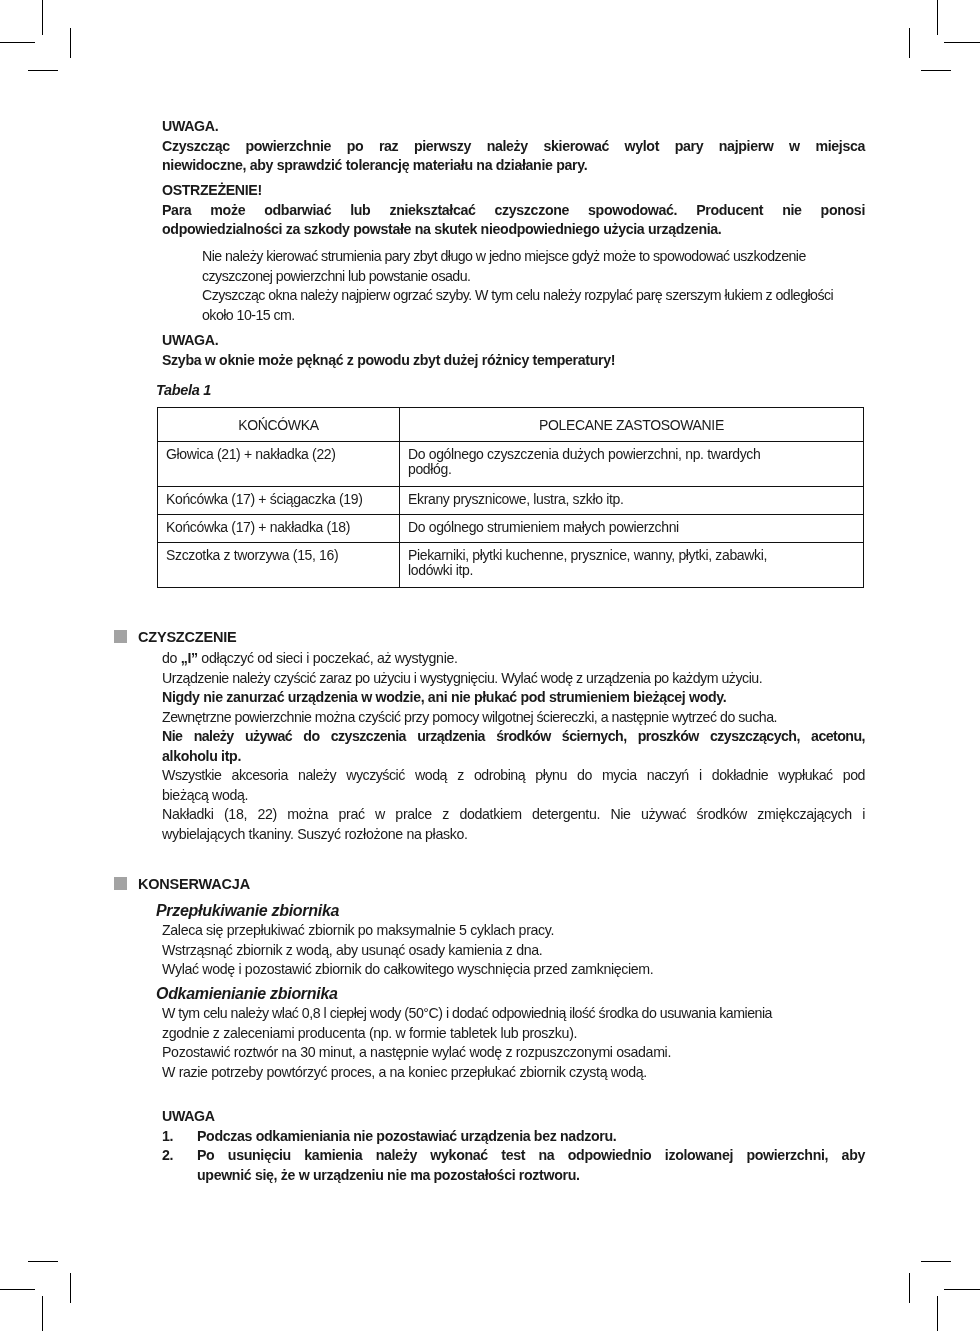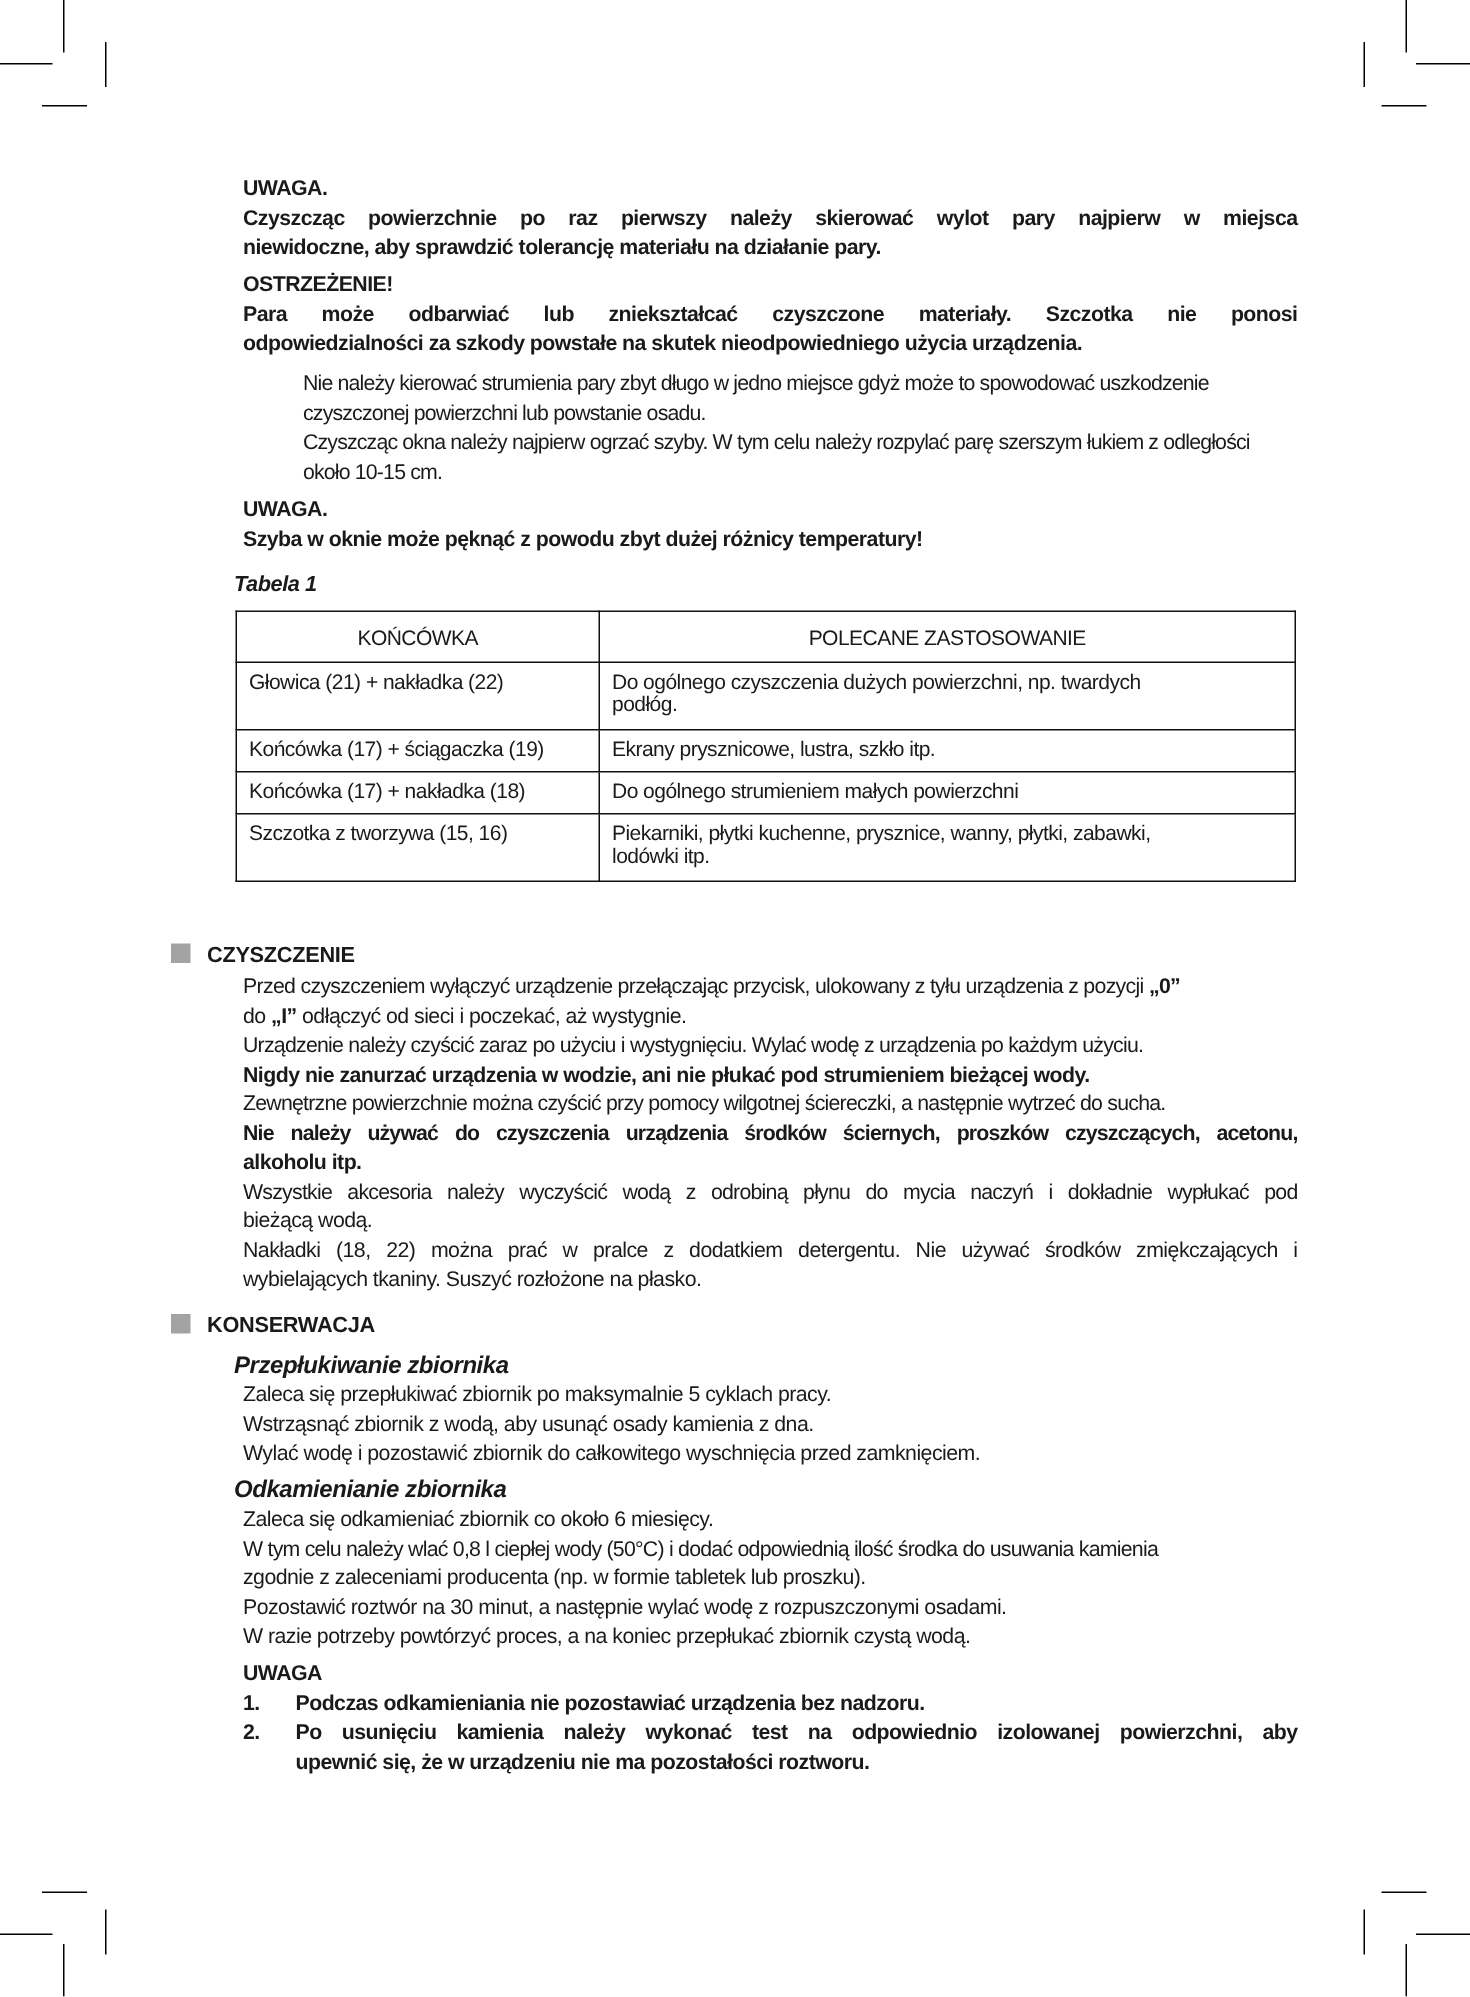--- a/index.html
+++ b/index.html
@@ -54,21 +54,21 @@
 <div class="crop v" style="left:937px;top:1296px;height:35px;"></div>
 
 <div class="blk" style="top:117px;">
   <span class="line b">UWAGA.</span>
   <span class="line b just">Czyszcząc powierzchnie po raz pierwszy należy skierować wylot pary najpierw w miejsca</span>
   <span class="line b">niewidoczne, aby sprawdzić tolerancję materiału na działanie pary.</span>
 </div>
 
 <div class="blk" style="top:181px;">
   <span class="line b">OSTRZEŻENIE!</span>
-  <span class="line b just">Para może odbarwiać lub zniekształcać czyszczone materiały. Szczotka nie ponosi</span>
+  <span class="line b just">Para może odbarwiać lub zniekształcać czyszczone spowodować. Producent nie ponosi</span>
   <span class="line b">odpowiedzialności za szkody powstałe na skutek nieodpowiedniego użycia urządzenia.</span>
 </div>
 
 <div class="blk" style="top:247px; letter-spacing:-0.55px;margin-left:40px;">
   <span class="line">Nie należy kierować strumienia pary zbyt długo w jedno miejsce gdyż może to spowodować uszkodzenie</span>
   <span class="line">czyszczonej powierzchni lub powstanie osadu.</span>
   <span class="line">Czyszcząc okna należy najpierw ogrzać szyby. W tym celu należy rozpylać parę szerszym łukiem z odległości</span>
   <span class="line">około 10-15 cm.</span>
 </div>
 
@@ -100,21 +100,20 @@
     <td class="c1">Szczotka z tworzywa (15, 16)</td>
     <td><span>Piekarniki, płytki kuchenne, prysznice, wanny, płytki, zabawki,</span><br><span>lodówki itp.</span></td>
   </tr>
 </tbody>
   </table>
 
 <div class="sec-head" style="top:629px;">
   <span class="sq"></span><span>CZYSZCZENIE</span>
 </div>
 <div class="blk" style="top:649px;">
-  <span class="line" style="letter-spacing:-0.45px;"><span>Przed czyszczeniem wyłączyć urządzenie przełączając przycisk, ulokowany z tyłu urządzenia z pozycji</span> <b>„0”</b></span>
   <span class="line"><span>do </span><b>„I”</b><span> odłączyć od sieci i poczekać, aż wystygnie.</span></span>
   <span class="line" style="letter-spacing:-0.5px;">Urządzenie należy czyścić zaraz po użyciu i wystygnięciu. Wylać wodę z urządzenia po każdym użyciu.</span>
   <span class="line b">Nigdy nie zanurzać urządzenia w wodzie, ani nie płukać pod strumieniem bieżącej wody.</span>
   <span class="line" style="letter-spacing:-0.5px;">Zewnętrzne powierzchnie można czyścić przy pomocy wilgotnej ściereczki, a następnie wytrzeć do sucha.</span>
   <span class="line b just" style="letter-spacing:-0.55px;">Nie należy używać do czyszczenia urządzenia środków ściernych, proszków czyszczących, acetonu,</span>
   <span class="line b">alkoholu itp.</span>
   <span class="line just" style="letter-spacing:-0.5px;">Wszystkie akcesoria należy wyczyścić wodą z odrobiną płynu do mycia naczyń i dokładnie wypłukać pod</span>
   <span class="line">bieżącą wodą.</span>
   <span class="line just">Nakładki (18, 22) można prać w pralce z dodatkiem detergentu. Nie używać środków zmiękczających i</span>
   <span class="line">wybielających tkaniny. Suszyć rozłożone na płasko.</span>
@@ -124,21 +123,20 @@
   <span class="sq"></span><span>KONSERWACJA</span>
 </div>
 <div class="sub-head" style="top:902px;">Przepłukiwanie zbiornika</div>
 <div class="blk" style="top:921px;">
   <span class="line">Zaleca się przepłukiwać zbiornik po maksymalnie 5 cyklach pracy.</span>
   <span class="line">Wstrząsnąć zbiornik z wodą, aby usunąć osady kamienia z dna.</span>
   <span class="line">Wylać wodę i pozostawić zbiornik do całkowitego wyschnięcia przed zamknięciem.</span>
 </div>
 <div class="sub-head" style="top:985px;">Odkamienianie zbiornika</div>
 <div class="blk" style="top:1004px;">
-  <span class="line">Zaleca się odkamieniać zbiornik co około 6 miesięcy.</span>
   <span class="line" style="letter-spacing:-0.5px;">W tym celu należy wlać 0,8 l ciepłej wody (50°C) i dodać odpowiednią ilość środka do usuwania kamienia</span>
   <span class="line">zgodnie z zaleceniami producenta (np. w formie tabletek lub proszku).</span>
   <span class="line">Pozostawić roztwór na 30 minut, a następnie wylać wodę z rozpuszczonymi osadami.</span>
   <span class="line">W razie potrzeby powtórzyć proces, a na koniec przepłukać zbiornik czystą wodą.</span>
 </div>
 
 <div class="blk" style="top:1107px;">
   <span class="line b">UWAGA</span>
   <span class="ol-line b"><span class="num">1.</span><span>Podczas odkamieniania nie pozostawiać urządzenia bez nadzoru.</span></span>
   <span class="ol-line b" style="display:flex;">

